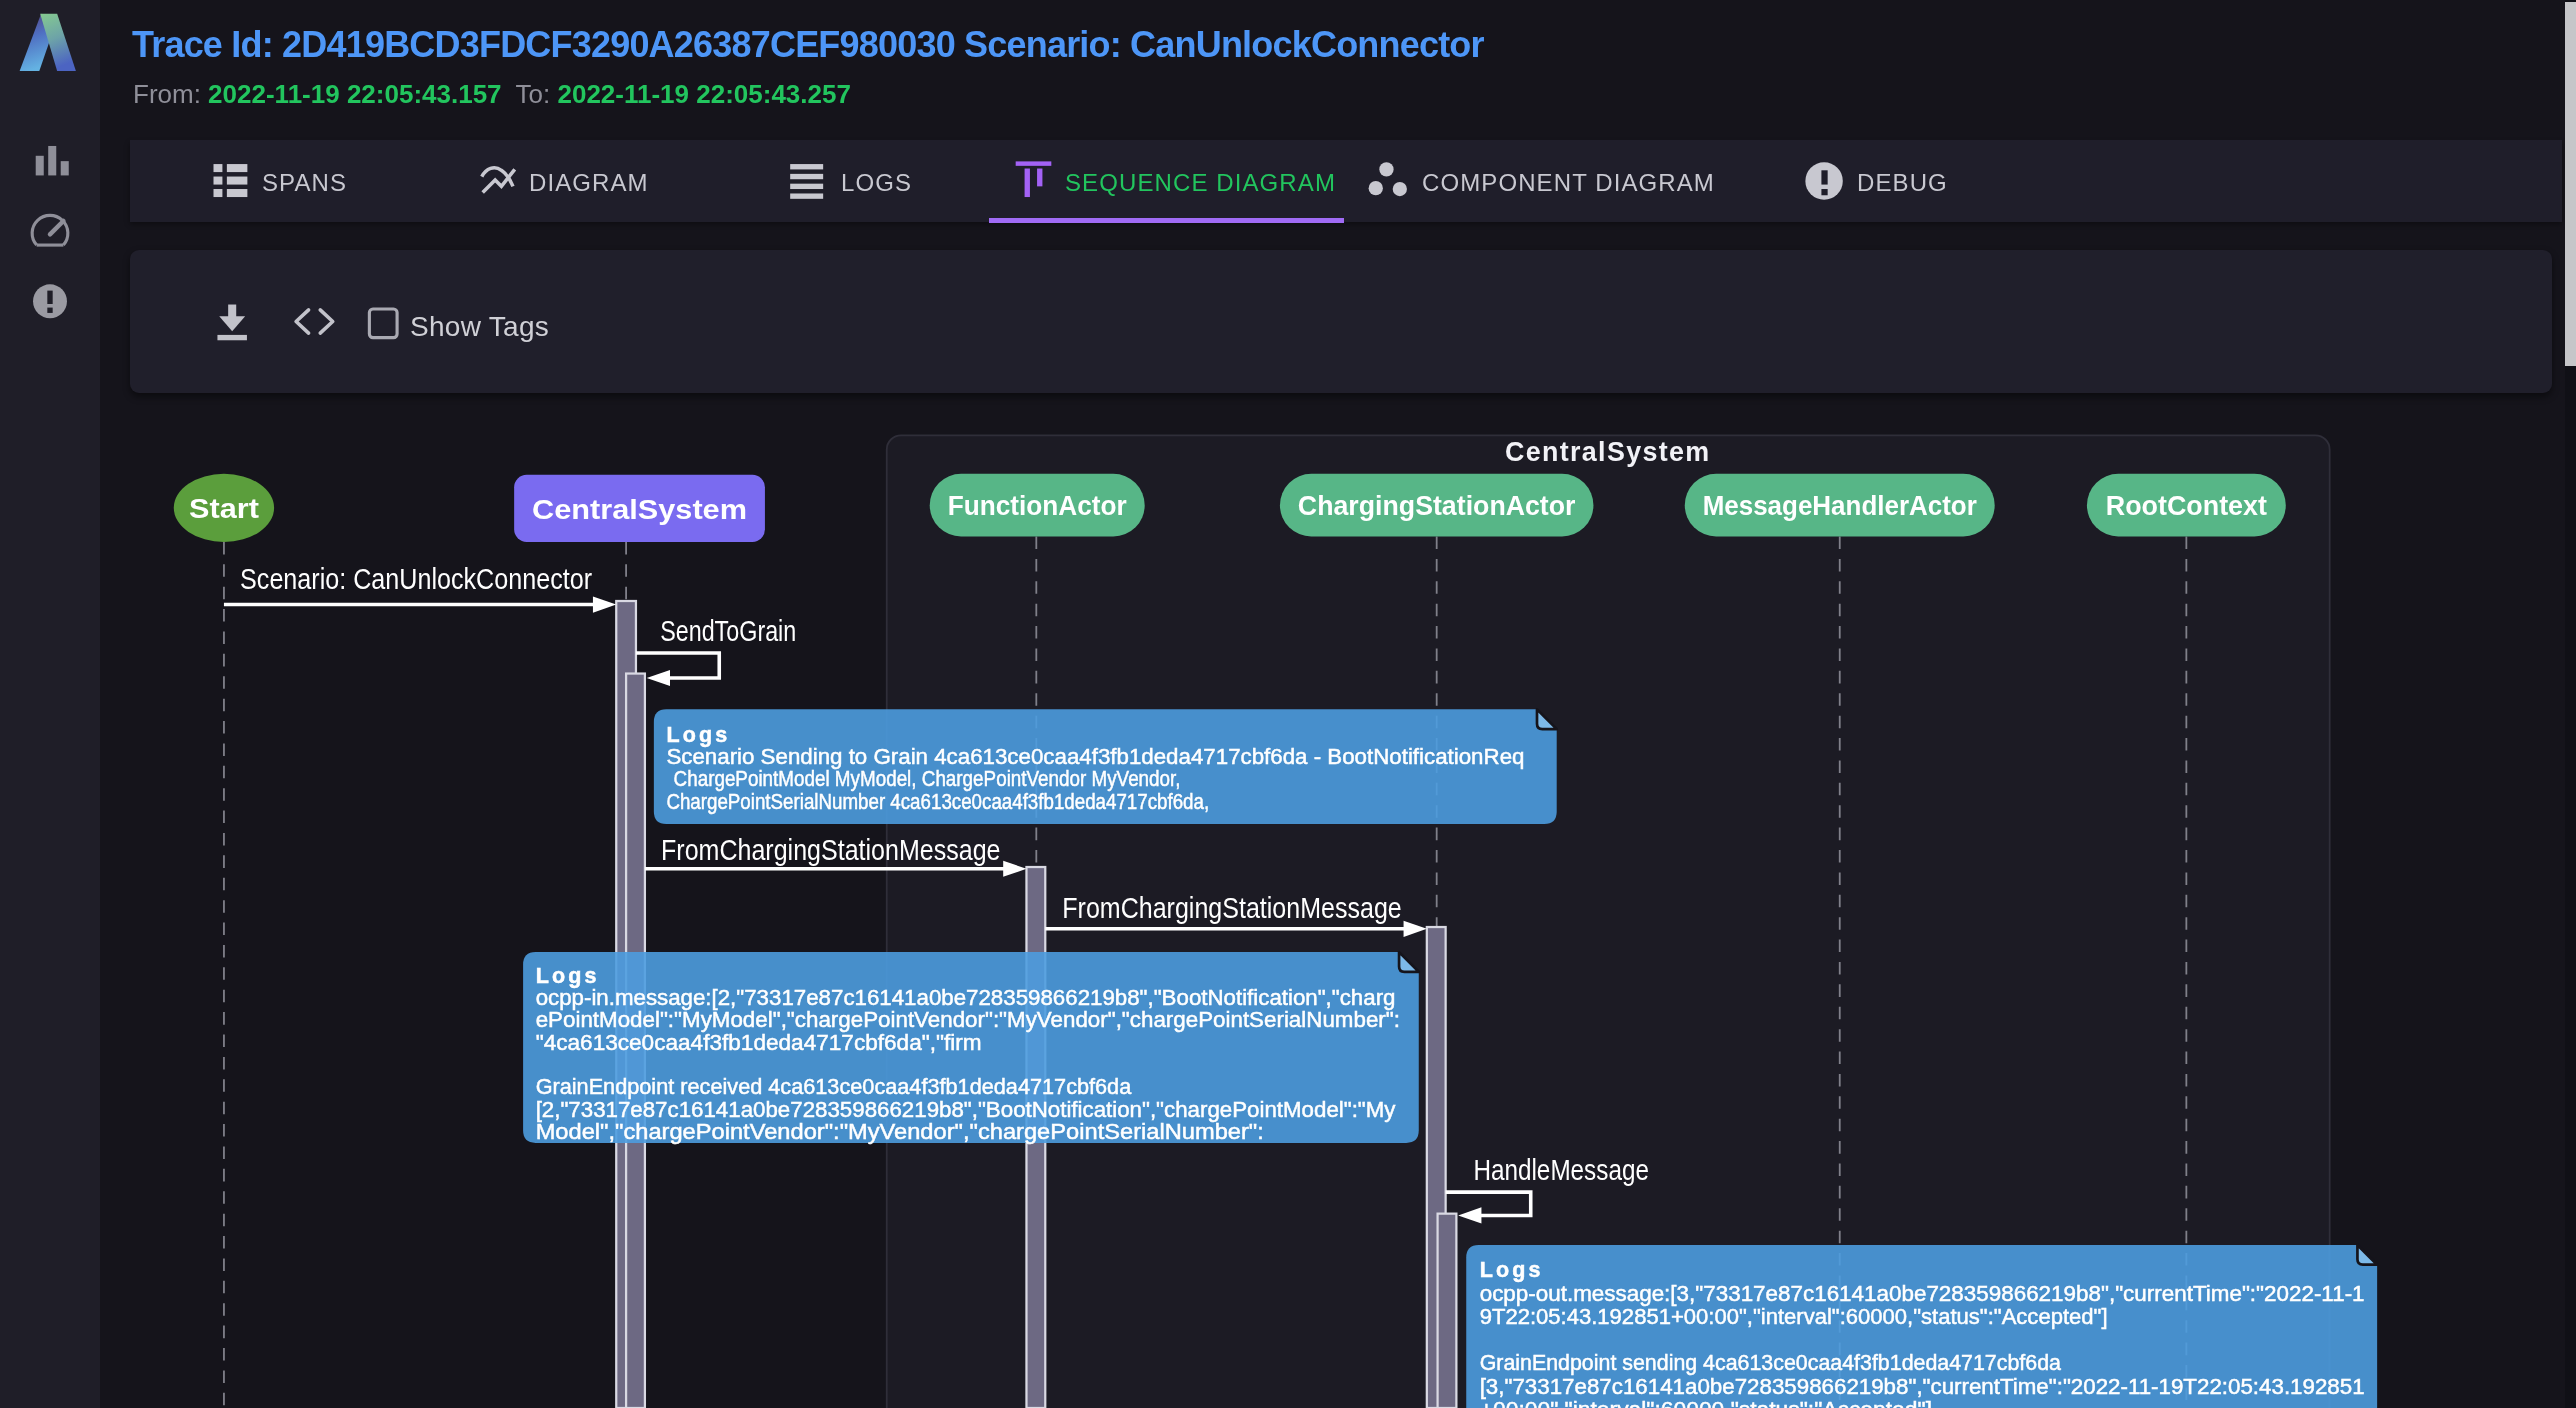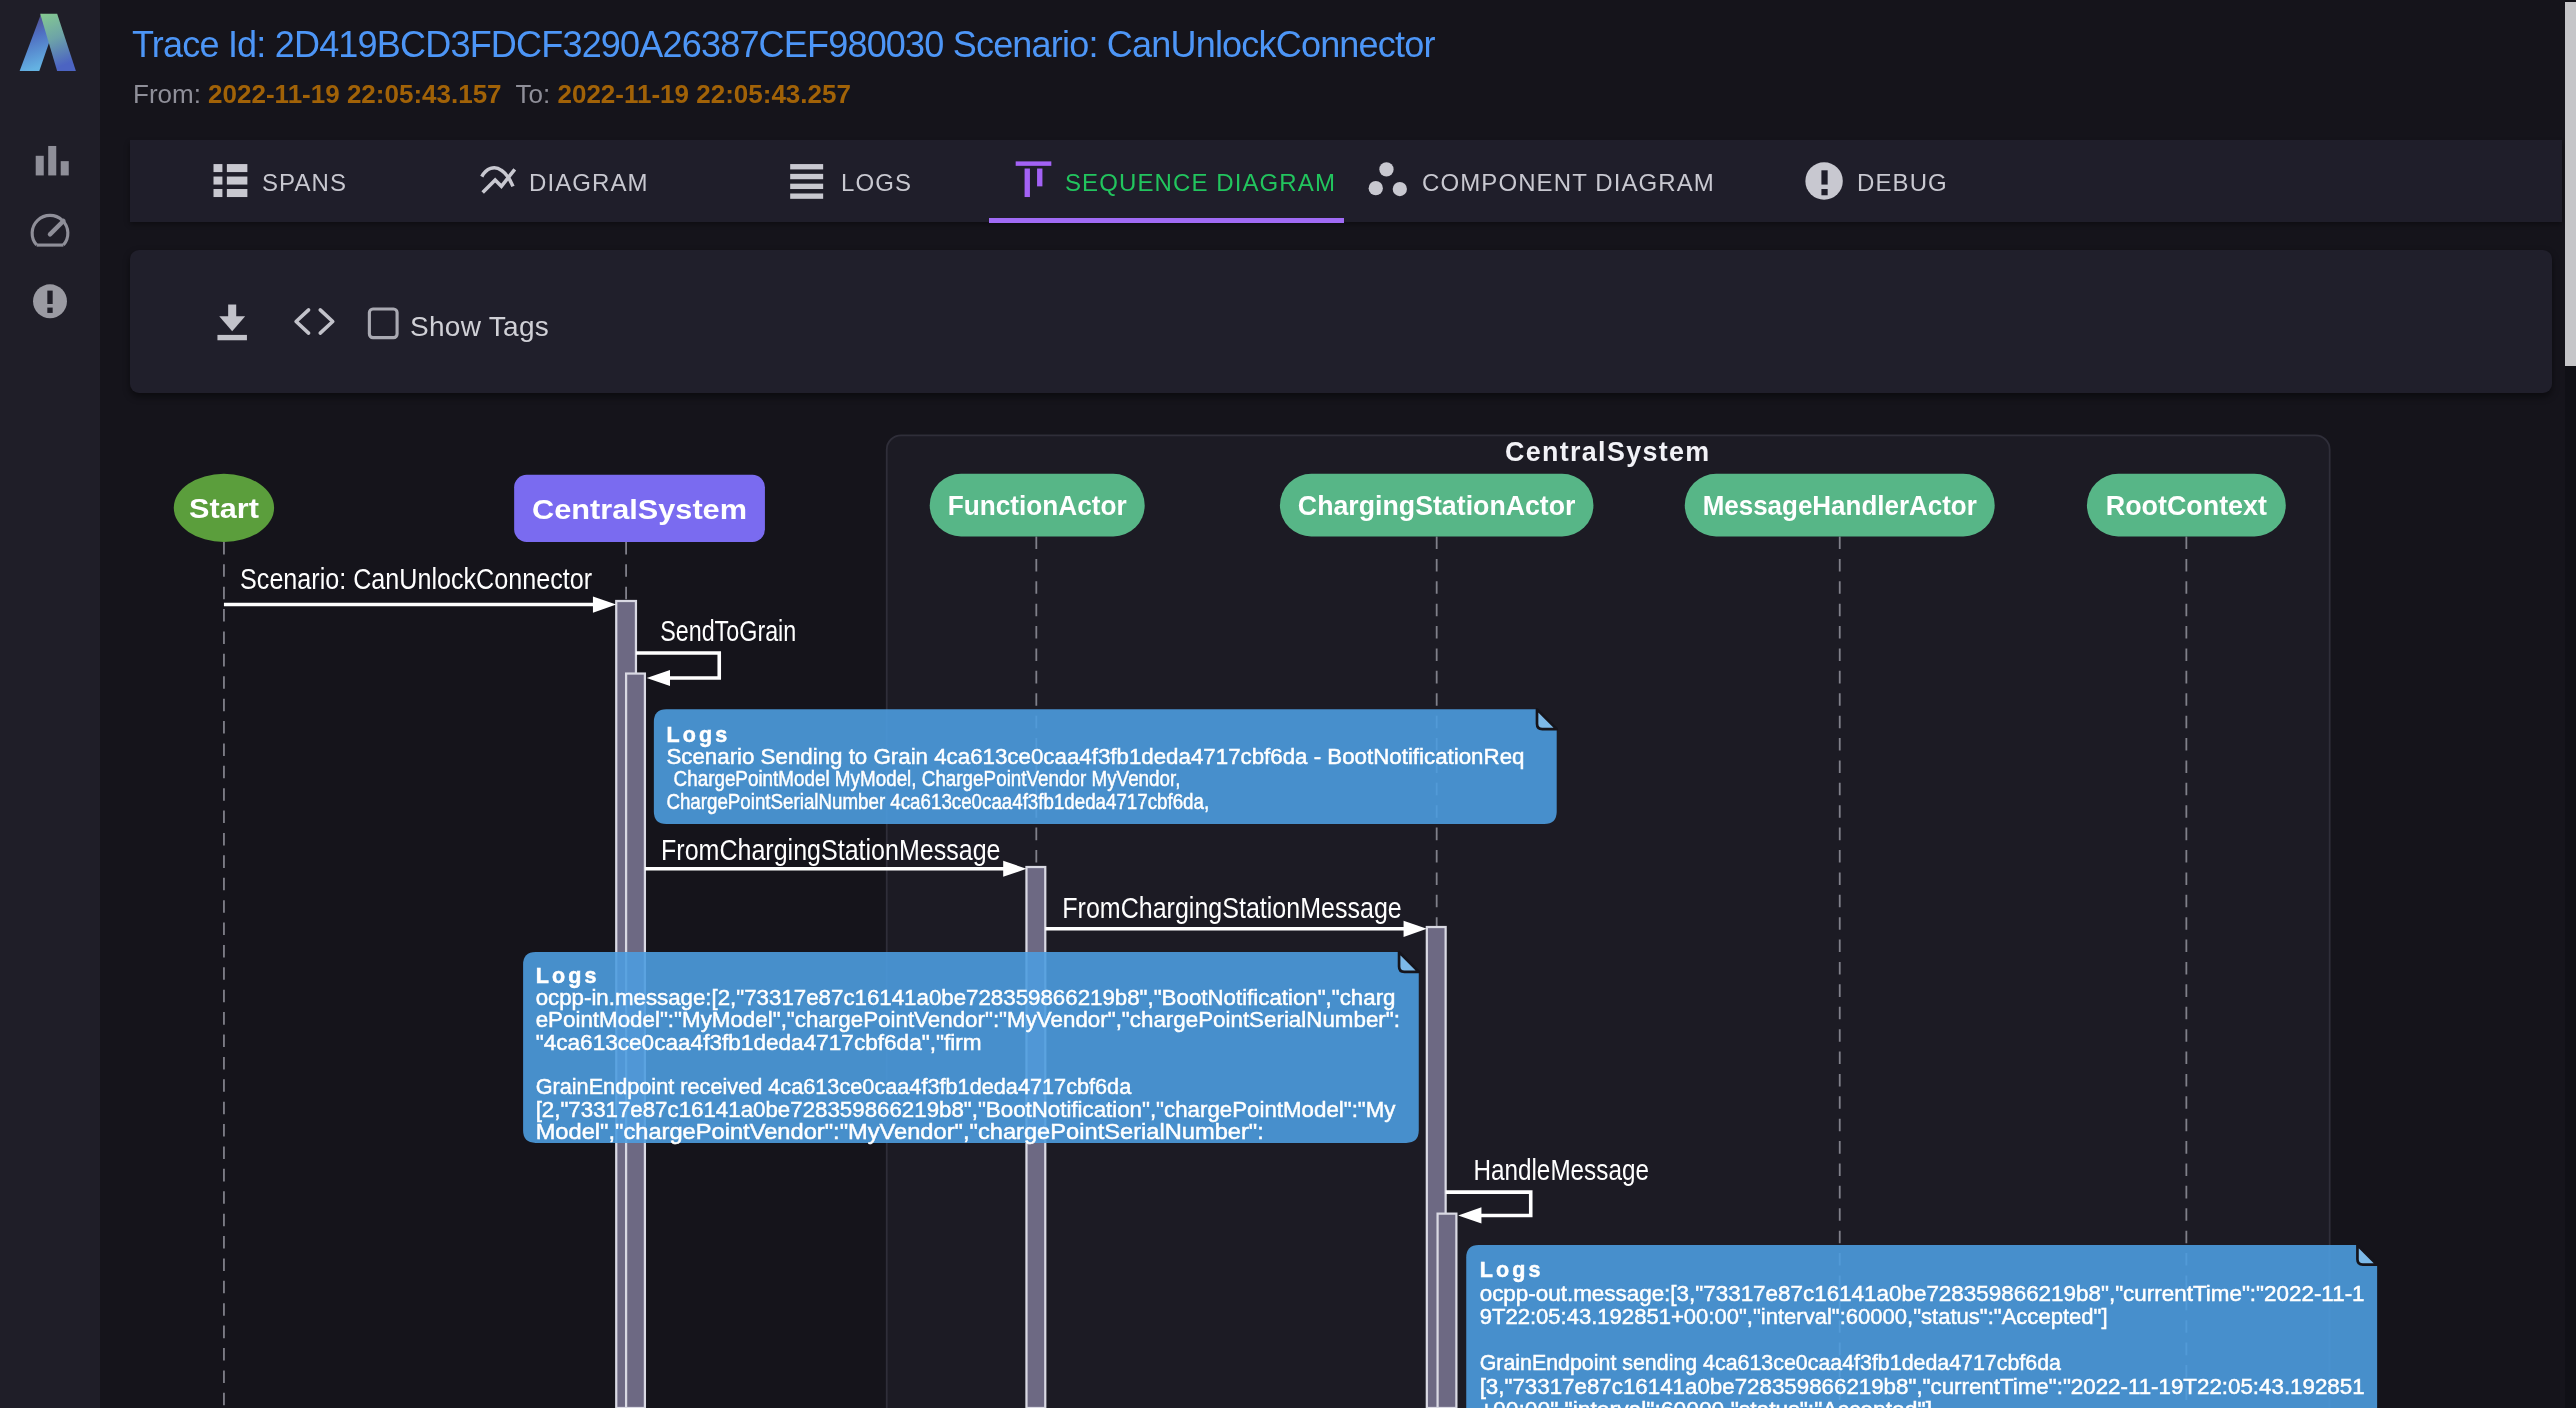--- a/index.html
+++ b/index.html
@@ -1,22 +1,22 @@
 <!DOCTYPE html>
 <html style="font-size:14.3px"><head>
 <meta charset="utf-8">
 <style>
   * { margin:0; padding:0; box-sizing:border-box; }
   html,body { width:2576px; height:1408px; overflow:hidden; background:#15141b;
     font-family:"Liberation Sans", sans-serif; }
   #sidebar { position:absolute; left:0; top:0; width:100px; height:1408px; background:#1f1e28; z-index:5; }
-  #title { position:absolute; left:132px; top:24px; font-size:36px; font-weight:400;
+  #title { position:absolute; left:132px; top:24px; font-size:36px; font-weight:700;
     letter-spacing:-0.8px; color:#4d96f7; z-index:4; white-space:nowrap; }
   #sub { position:absolute; left:133px; top:79px; font-size:26px; color:#8f8f99; z-index:4; white-space:nowrap; }
-  #sub b { color:#a16207; font-weight:700; }
+  #sub b { color:#22c55e; font-weight:700; }
   #tabbar { position:absolute; left:130px; top:140px; width:2432px; height:82px; background:#1f1e2a; z-index:4; box-shadow:0 2.7px 5.4px rgba(0,0,0,0.4); }
   .tabtxt { position:absolute; font-size:24px; font-weight:400; letter-spacing:1.1px; color:#c8c8d0; top:29px; white-space:nowrap; }
   #underline { position:absolute; left:989px; top:218px; width:355px; height:4.5px; background:#a06bf5; z-index:5; }
   #toolbar { position:absolute; left:130px; top:250px; width:2422px; height:143px; background:#201f2b; border-radius:9px; z-index:4; box-shadow:0 3.6px 7.2px rgba(0,0,0,0.45); }
   #showtags { position:absolute; left:410px; top:311px; font-size:28px; letter-spacing:0.3px; color:#d0d0d6; z-index:5; }
   #diagram { position:absolute; left:0; top:0; z-index:1; }
   #scrolltrack { position:absolute; right:0; top:0; width:10.7px; height:1408px; background:#101016; z-index:9; }
   #scrollthumb { position:absolute; right:0; top:1.8px; width:10.7px; height:364px; background:#c6c6c9; z-index:10; }
 </style>
 </head>

